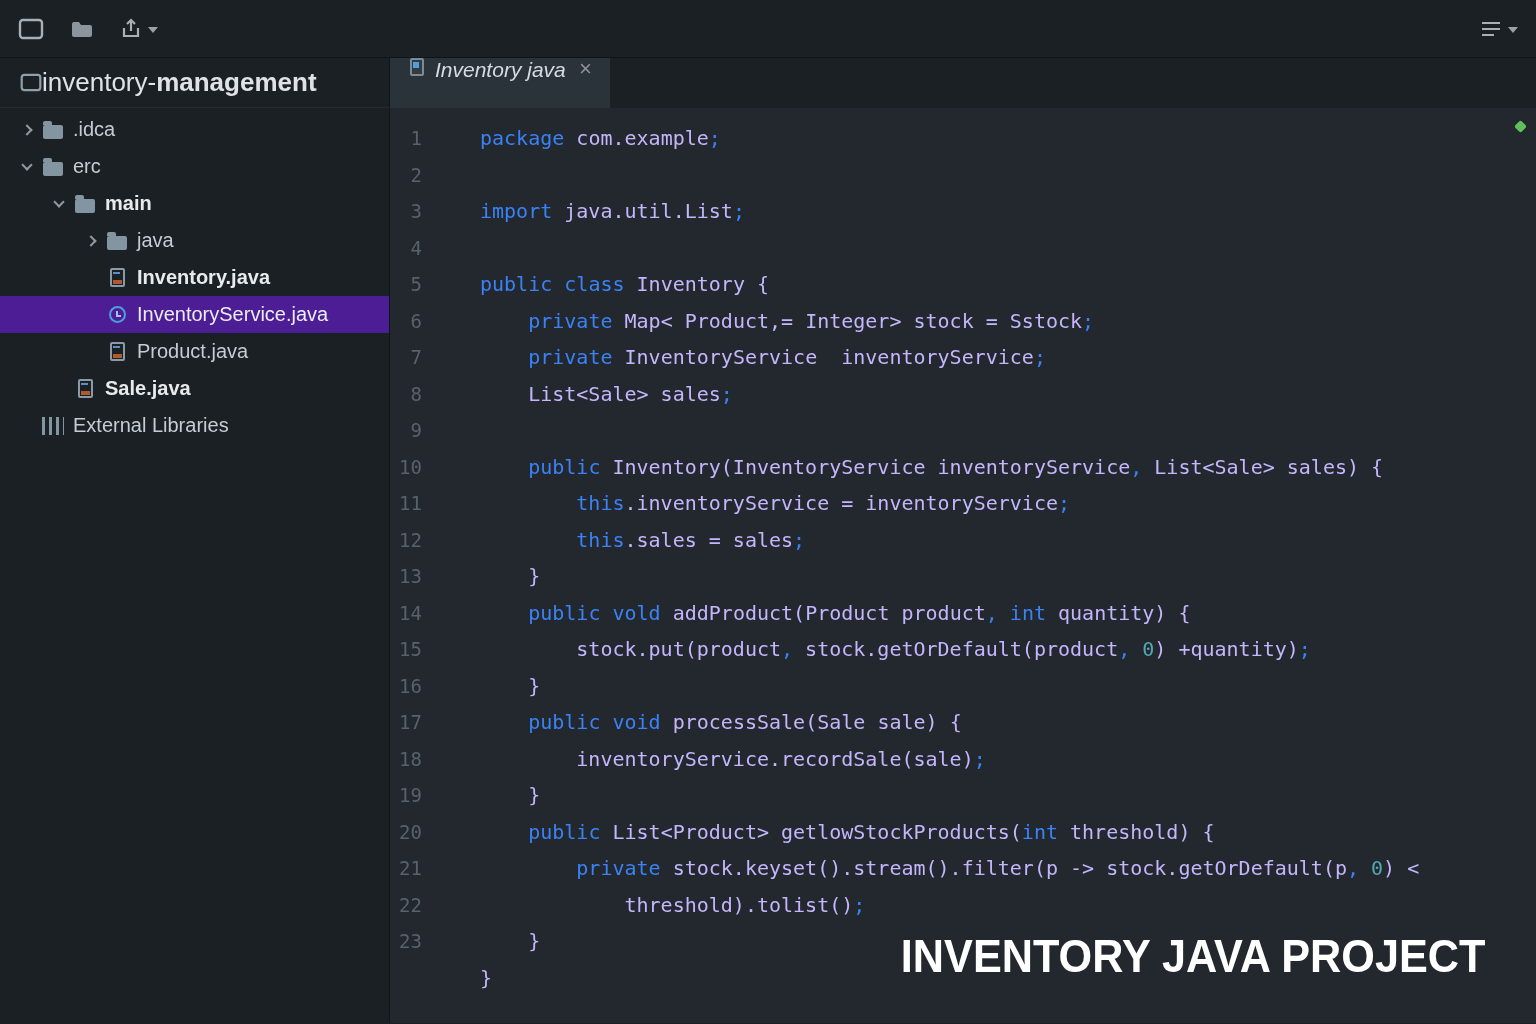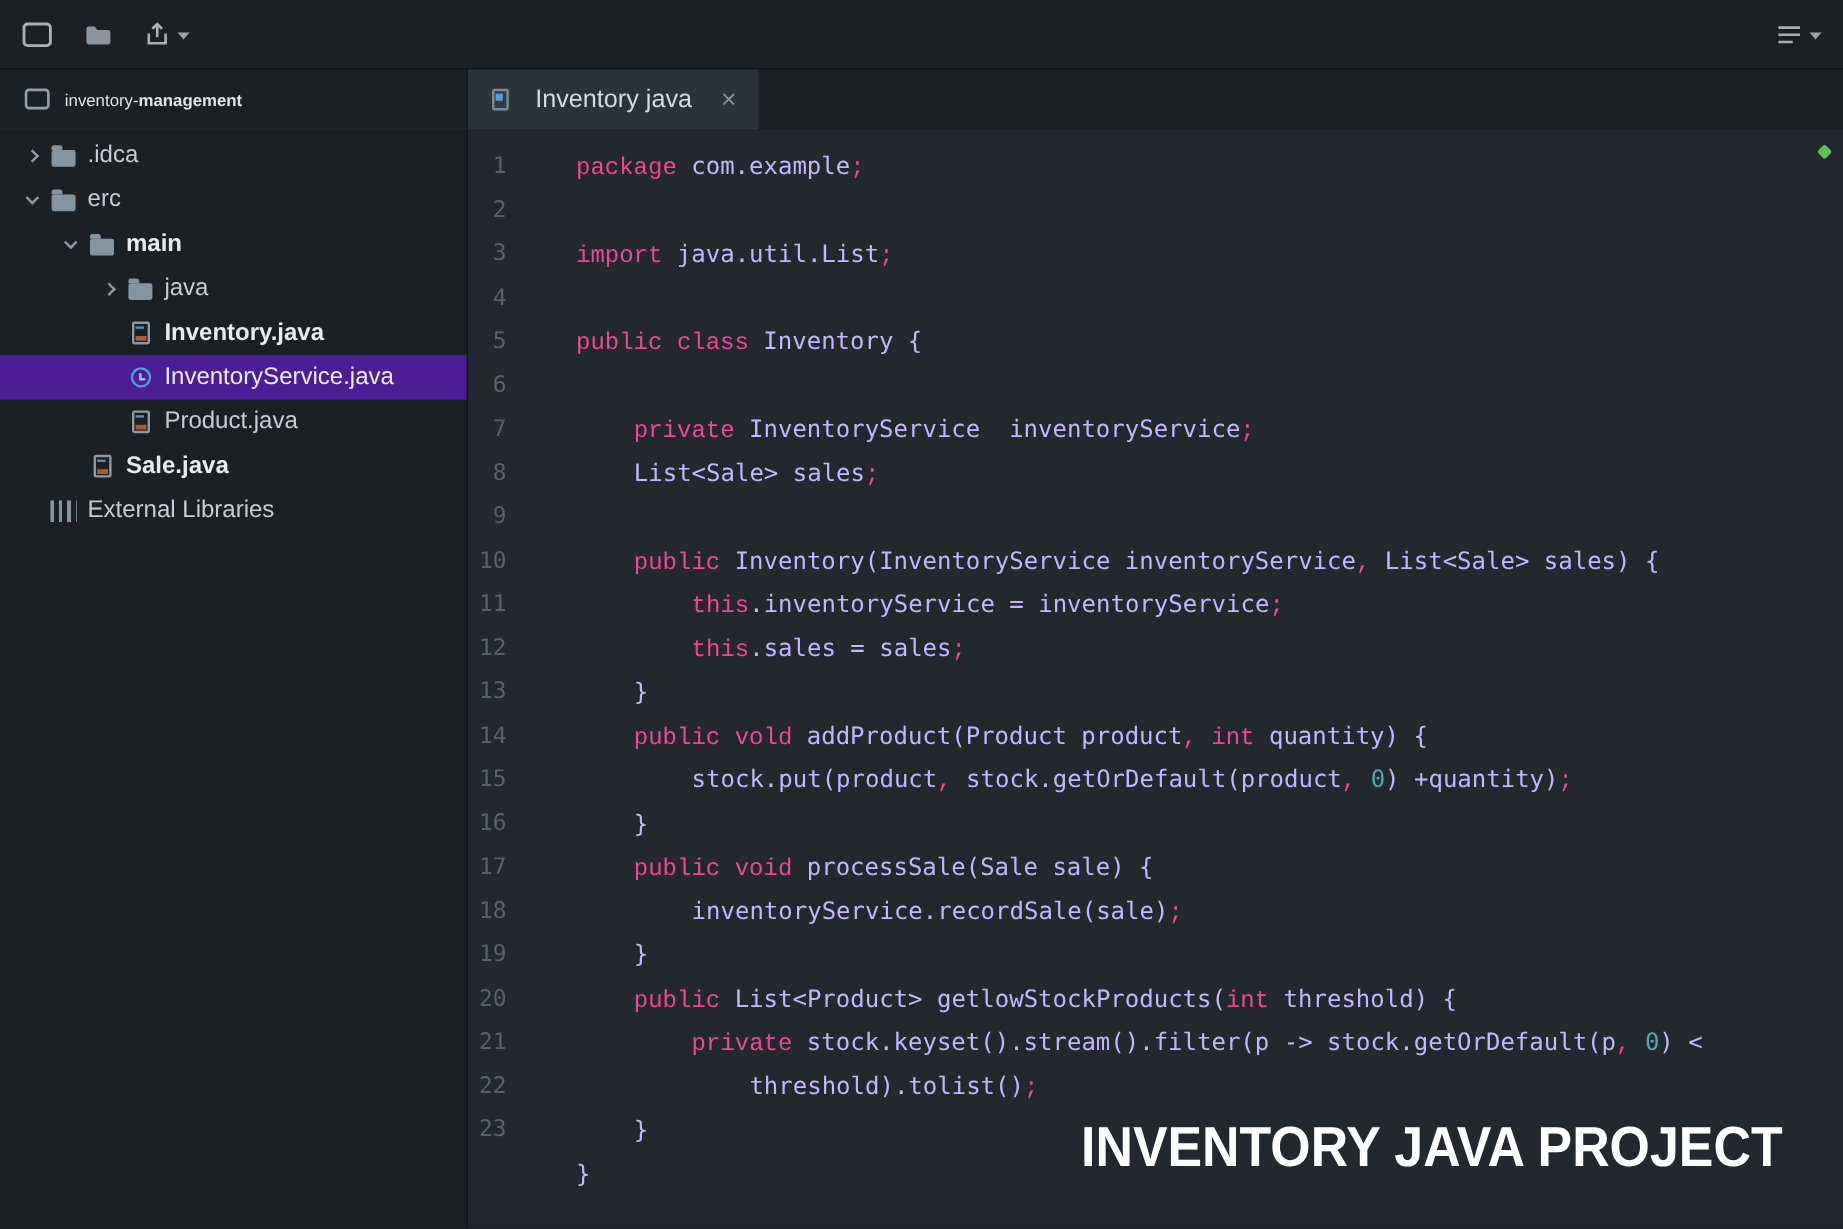--- a/index.html
+++ b/index.html
@@ -11,26 +11,26 @@
     display:flex; align-items:center; padding:0 18px; }
   .tool-group { display:flex; align-items:center; gap:26px; }
   .tool-btn { display:flex; align-items:center; gap:6px; cursor:pointer; }
   .spacer { flex:1; }
   .caret { width:0; height:0; border-left:5px solid transparent;
     border-right:5px solid transparent; border-top:6px solid #9aa2a8; margin-top:2px; }
 
   
   .tabs-row { height:50px; display:flex; background:#1a2024; }
   .project-header { width:390px; min-width:390px; display:flex; align-items:center;
-    gap:12px; padding:0 0 0 20px; border-right:1px solid #10151a;
-    border-bottom:1px solid #232b31; color:#dfe3e7; font-size:14px; }
+    padding:0 0 0 20px; border-right:1px solid #10151a;
+    border-bottom:1px solid #232b31; color:#dfe3e7; font-size:26px; }
   .project-header .bold { font-weight:700; }
   .tab-strip { flex:1; display:flex; }
-  .tab { display:flex; align-items:center; gap:22px; padding:0 16px 0 20px;
-    background:#2b333a; color:#d6dbe1; font-size:21px; }
+  .tab { display:flex; gap:11px; padding:0 16px 0 20px;
+    background:#2b333a; color:#d6dbe1; font-size:21px;font-style:italic; }
   .tab-close { color:#8b9298; font-size:22px; line-height:1; padding:0 2px; }
 
   
   .main-row { display:flex; height:915px; }
 
   
   .sidebar { width:390px; min-width:390px; background:#1a2024;
     border-right:1px solid #10151a; padding-top:3px; overflow:hidden; }
   .tree-row { height:37px; display:flex; align-items:center; color:#c6ccd3;
     font-size:20px; cursor:pointer; }
@@ -64,21 +64,21 @@
     position:relative; background:#323b43; }
   .icon-tabfile::before { content:''; position:absolute; left:1px; top:2px; width:6px; height:6px; background:#4f9edd; }
 
   
   .editor { flex:1; background:#22282d; position:relative; padding-top:12px; overflow:hidden; }
   .code-row { display:flex; height:36.5px; line-height:36.5px;
     font-family:"DejaVu Sans Mono", monospace; font-size:20px; white-space:pre; }
   .lnum { width:78px; min-width:78px; padding-right:46px; text-align:right;
     color:#58626a; font-size:19px; }
   .ctext { padding-left:12px; }
-  .sk { color:#ec4899;font-family:Liberation Mono, monospace; }
+  .sk { color:#3b82f6; }
   .sp { color:#c4b5fd; }
   .sn { color:#53a8b4; }
 
   .green-dot { position:absolute; top:14px; right:11px; width:9px; height:9px;
     background:#5fbf5a; border-radius:2px; transform:rotate(45deg); }
 
   .watermark { position:absolute; right:50px; bottom:40px; color:#ffffff;
     font-size:47px; font-weight:700; letter-spacing:0px;
     transform:scaleX(.92); transform-origin:right bottom; white-space:nowrap; }
 
@@ -208,21 +208,21 @@
     </div>
 
   <div class="editor" id="editor">
     <span class="green-dot"></span>
     <div id="code-lines">
         <div class="code-row"><span class="lnum">1</span><span class="ctext"><span class="sk">package</span><span class="sp"> com.example</span><span class="sk">;</span></span></div>
         <div class="code-row"><span class="lnum">2</span><span class="ctext"></span></div>
         <div class="code-row"><span class="lnum">3</span><span class="ctext"><span class="sk">import</span><span class="sp"> java.util.List</span><span class="sk">;</span></span></div>
         <div class="code-row"><span class="lnum">4</span><span class="ctext"></span></div>
         <div class="code-row"><span class="lnum">5</span><span class="ctext"><span class="sk">public</span><span class="sp"> </span><span class="sk">class</span><span class="sp"> Inventory {</span></span></div>
-        <div class="code-row"><span class="lnum">6</span></div>
+        <div class="code-row"><span class="lnum">6</span><span class="ctext"><span class="sp">    </span><span class="sk">private</span><span class="sp"> Map&lt; Product,= Integer&gt; stock = Sstock</span><span class="sk">;</span></span></div>
         <div class="code-row"><span class="lnum">7</span><span class="ctext"><span class="sp">    </span><span class="sk">private</span><span class="sp"> InventoryService  inventoryService</span><span class="sk">;</span></span></div>
         <div class="code-row"><span class="lnum">8</span><span class="ctext"><span class="sp">    List&lt;Sale&gt; sales</span><span class="sk">;</span></span></div>
         <div class="code-row"><span class="lnum">9</span><span class="ctext"></span></div>
         <div class="code-row"><span class="lnum">10</span><span class="ctext"><span class="sp">    </span><span class="sk">public</span><span class="sp"> Inventory(InventoryService inventoryService</span><span class="sk">,</span><span class="sp"> List&lt;Sale&gt; sales) {</span></span></div>
         <div class="code-row"><span class="lnum">11</span><span class="ctext"><span class="sp">        </span><span class="sk">this</span><span class="sp">.inventoryService = inventoryService</span><span class="sk">;</span></span></div>
         <div class="code-row"><span class="lnum">12</span><span class="ctext"><span class="sp">        </span><span class="sk">this</span><span class="sp">.sales = sales</span><span class="sk">;</span></span></div>
         <div class="code-row"><span class="lnum">13</span><span class="ctext"><span class="sp">    }</span></span></div>
         <div class="code-row"><span class="lnum">14</span><span class="ctext"><span class="sp">    </span><span class="sk">public</span><span class="sp"> </span><span class="sk">vold</span><span class="sp"> addProduct(Product product</span><span class="sk">,</span><span class="sp"> </span><span class="sk">int</span><span class="sp"> quantity) {</span></span></div>
         <div class="code-row"><span class="lnum">15</span><span class="ctext"><span class="sp">        stock.put(product</span><span class="sk">,</span><span class="sp"> stock.getOrDefault(product</span><span class="sk">,</span><span class="sp"> </span><span class="sn">0</span><span class="sp">) +quantity)</span><span class="sk">;</span></span></div>
         <div class="code-row"><span class="lnum">16</span><span class="ctext"><span class="sp">    }</span></span></div>

